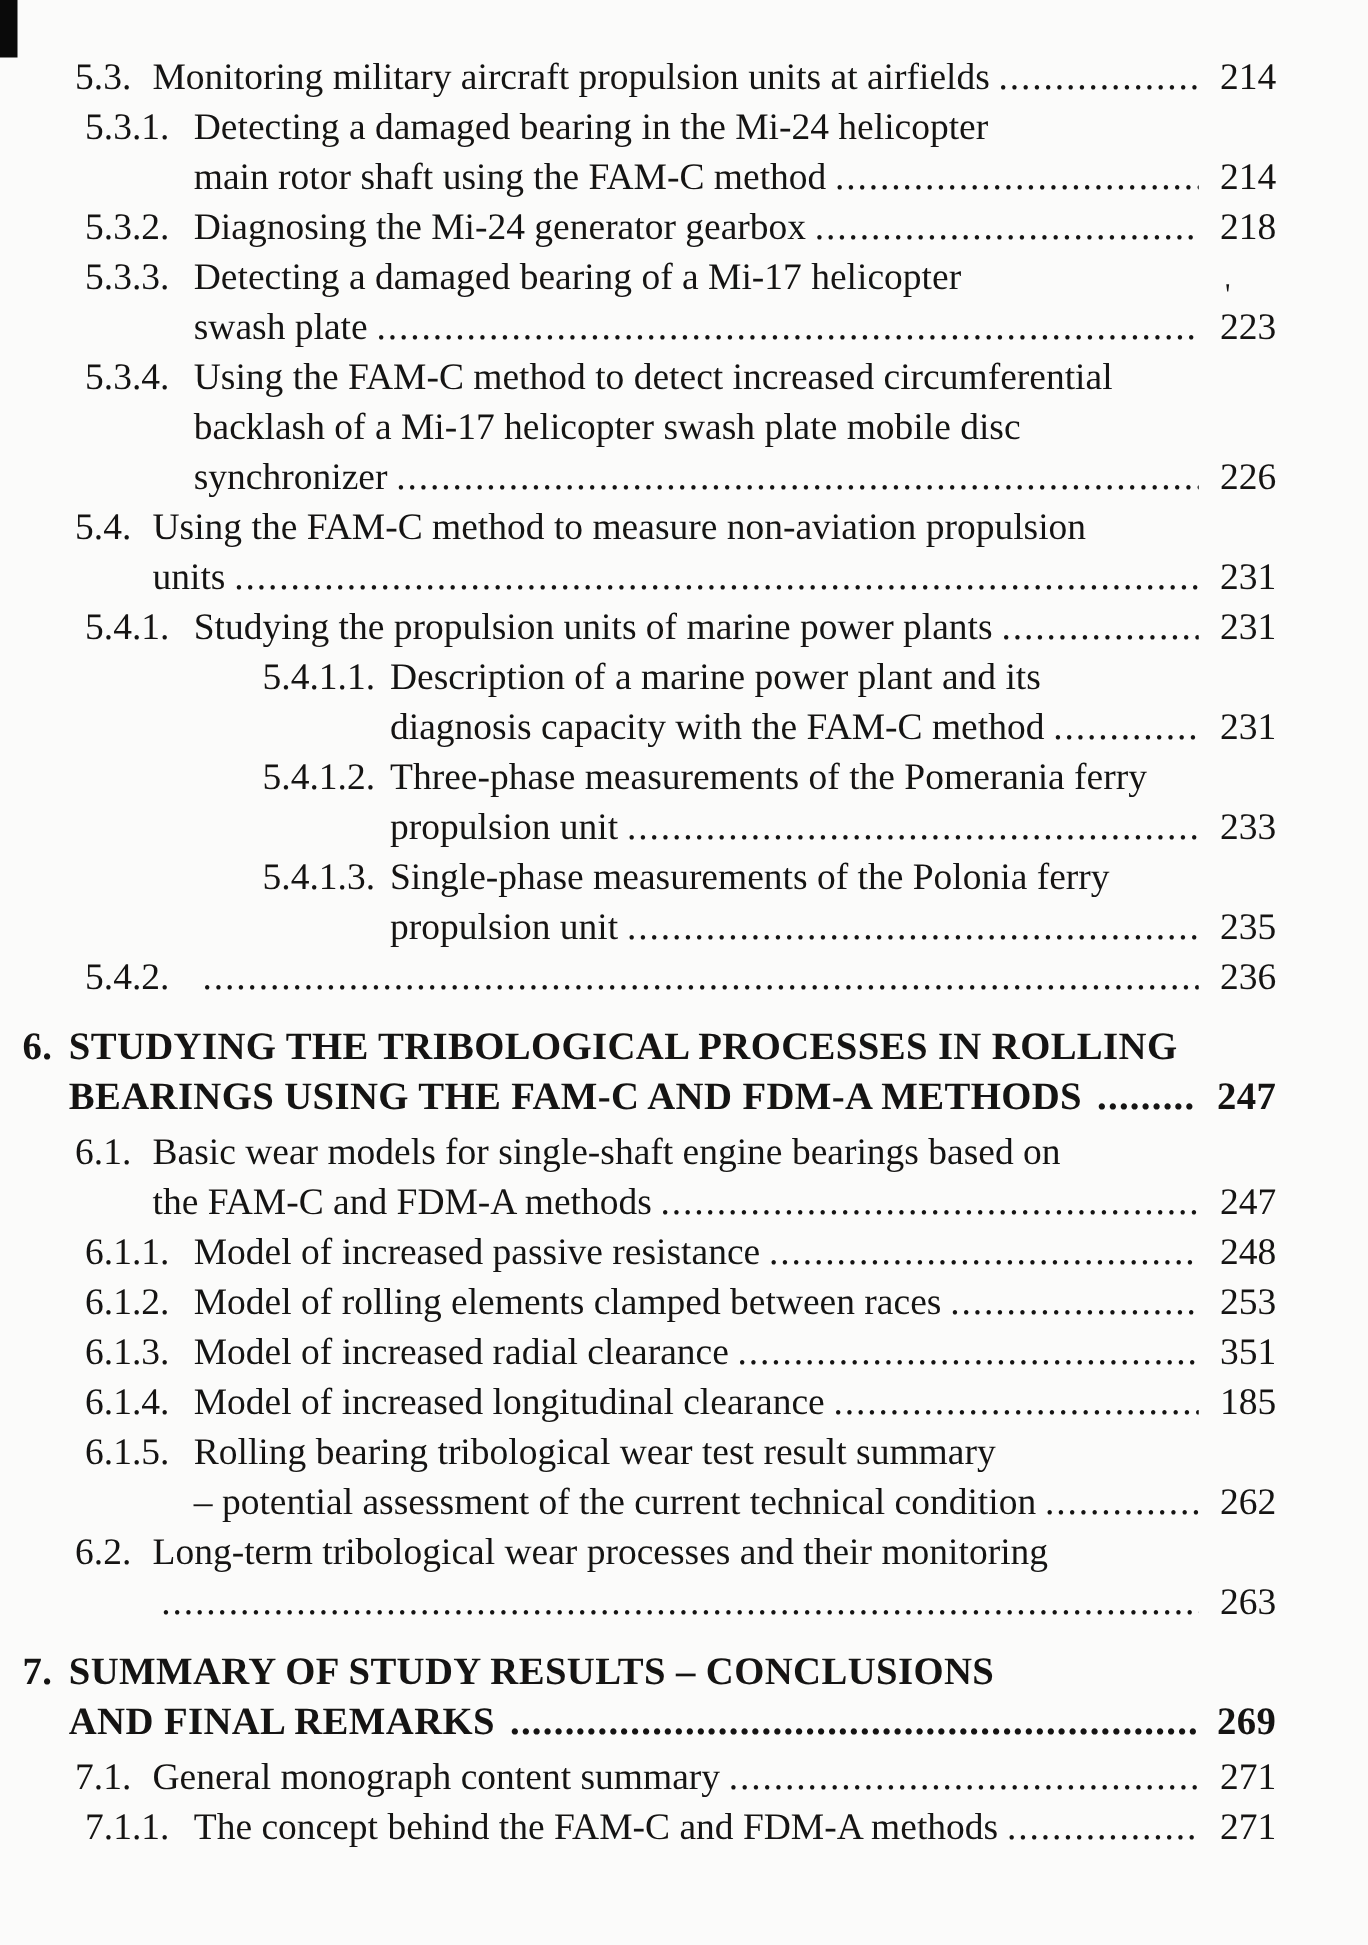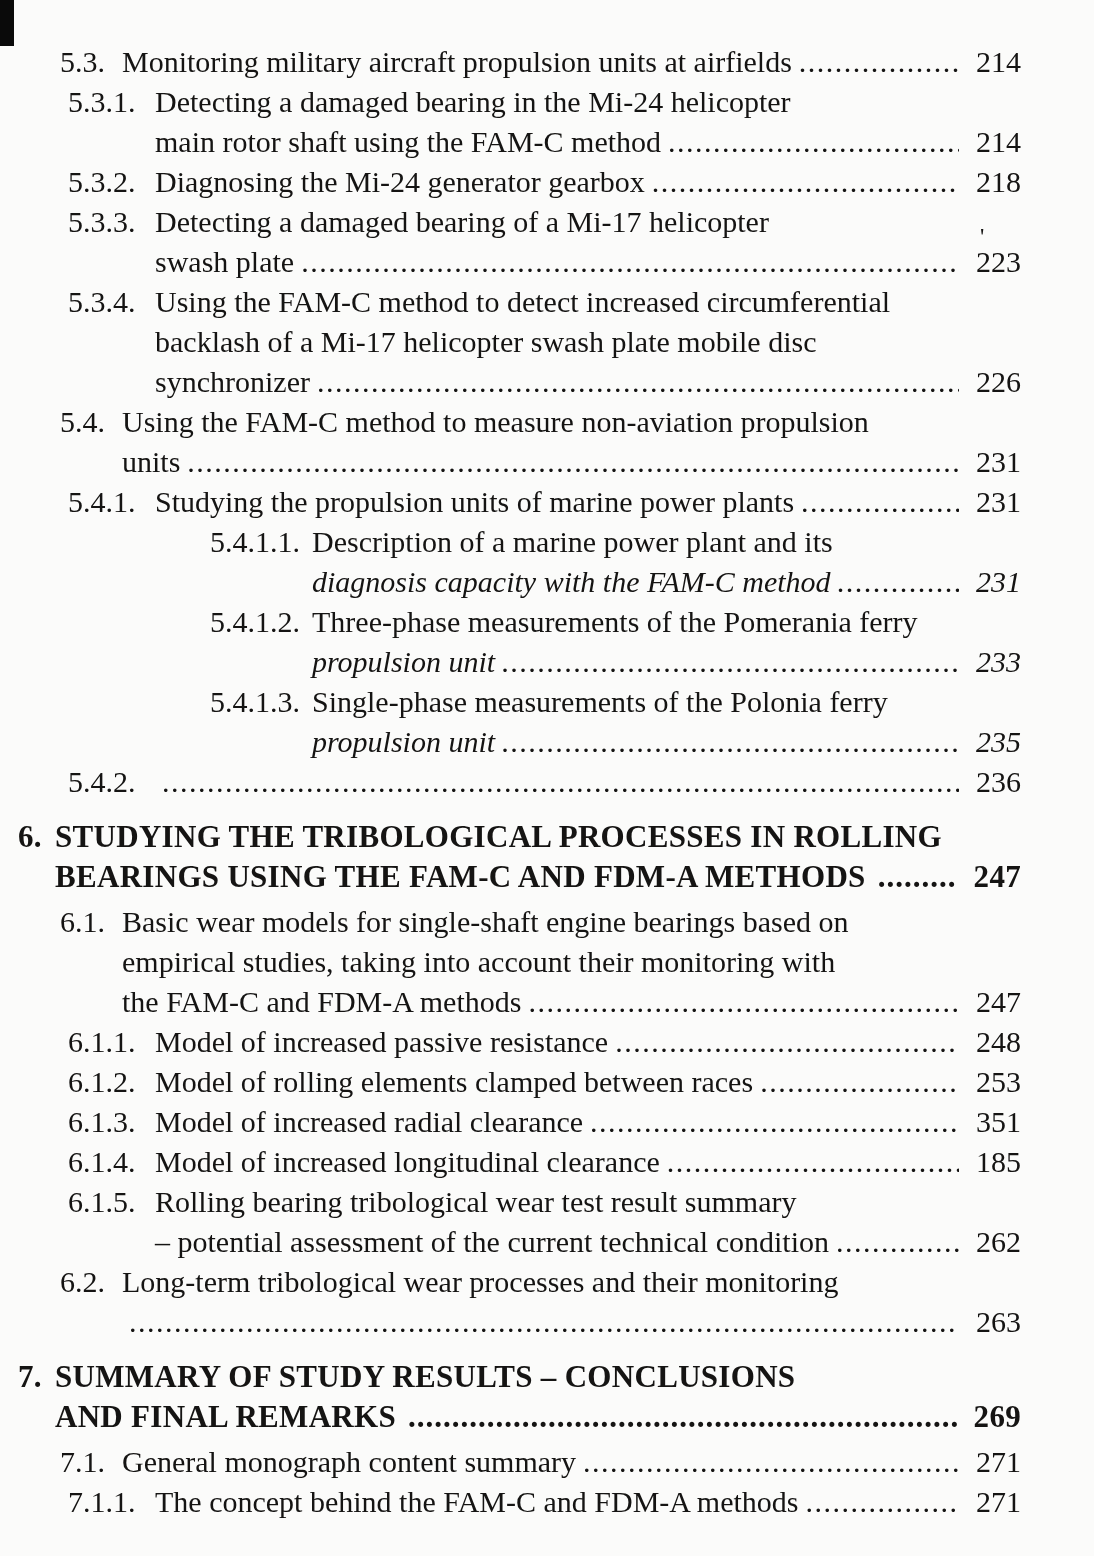--- a/index.html
+++ b/index.html
@@ -26,21 +26,21 @@
     letter-spacing:1.5px; padding-left:7px; padding-right:5px;
   }
   .bold .leader { letter-spacing:1px; padding-left:12px; padding-right:2px; }
   .page-num { flex:none; position:relative;margin-left:17px; }
   .tick { position:absolute; top:-26px; left:4px; font-size:24px; font-weight:normal; }
 
   
   .level-1 { padding-left:18px; }  .level-1 .num { width:37px; }  .level-1 .cont { padding-left:37px; }
   .level-2 { padding-left:60px; }  .level-2 .num { width:62px; }  .level-2 .cont { padding-left:62px; }
   .level-3 { padding-left:68px; } .level-3 .num { width:87px; }  .level-3 .cont { padding-left:87px; }
-  .level-4 { padding-left:210px; } .level-4 .num { width:102px; } .level-4 .cont { padding-left:102px;font-style:italic; }
+  .level-4 { padding-left:210px; } .level-4 .num { width:102px; } .level-4 .cont { padding-left:102px; }
 </style>
 </head>
 <body>
 
 <div class="page">
   <div class="corner-mark"></div>
   <main class="toc" id="toc">
       <div class="entry level-2">
         <div class="l">
           <span class="num">5.3.</span>
@@ -162,23 +162,20 @@
           <span class="leader" aria-hidden="true">........................................................................................................................................................................................................</span>
           <span class="page-num">247</span>
         </div>
       </div>
       <div class="entry level-2 sp-small">
         <div class="l">
           <span class="num">6.1.</span>
           <span class="txt">Basic wear models for single-shaft engine bearings based on</span>
         </div>
         <div class="l cont">
-          <span class="txt">empirical studies, taking into account their monitoring with</span>
-        </div>
-        <div class="l cont">
           <span class="txt">the FAM-C and FDM-A methods</span>
           <span class="leader" aria-hidden="true">........................................................................................................................................................................................................</span>
           <span class="page-num">247</span>
         </div>
       </div>
       <div class="entry level-3">
         <div class="l">
           <span class="num">6.1.1.</span>
           <span class="txt">Model of increased passive resistance</span>
           <span class="leader" aria-hidden="true">........................................................................................................................................................................................................</span>

